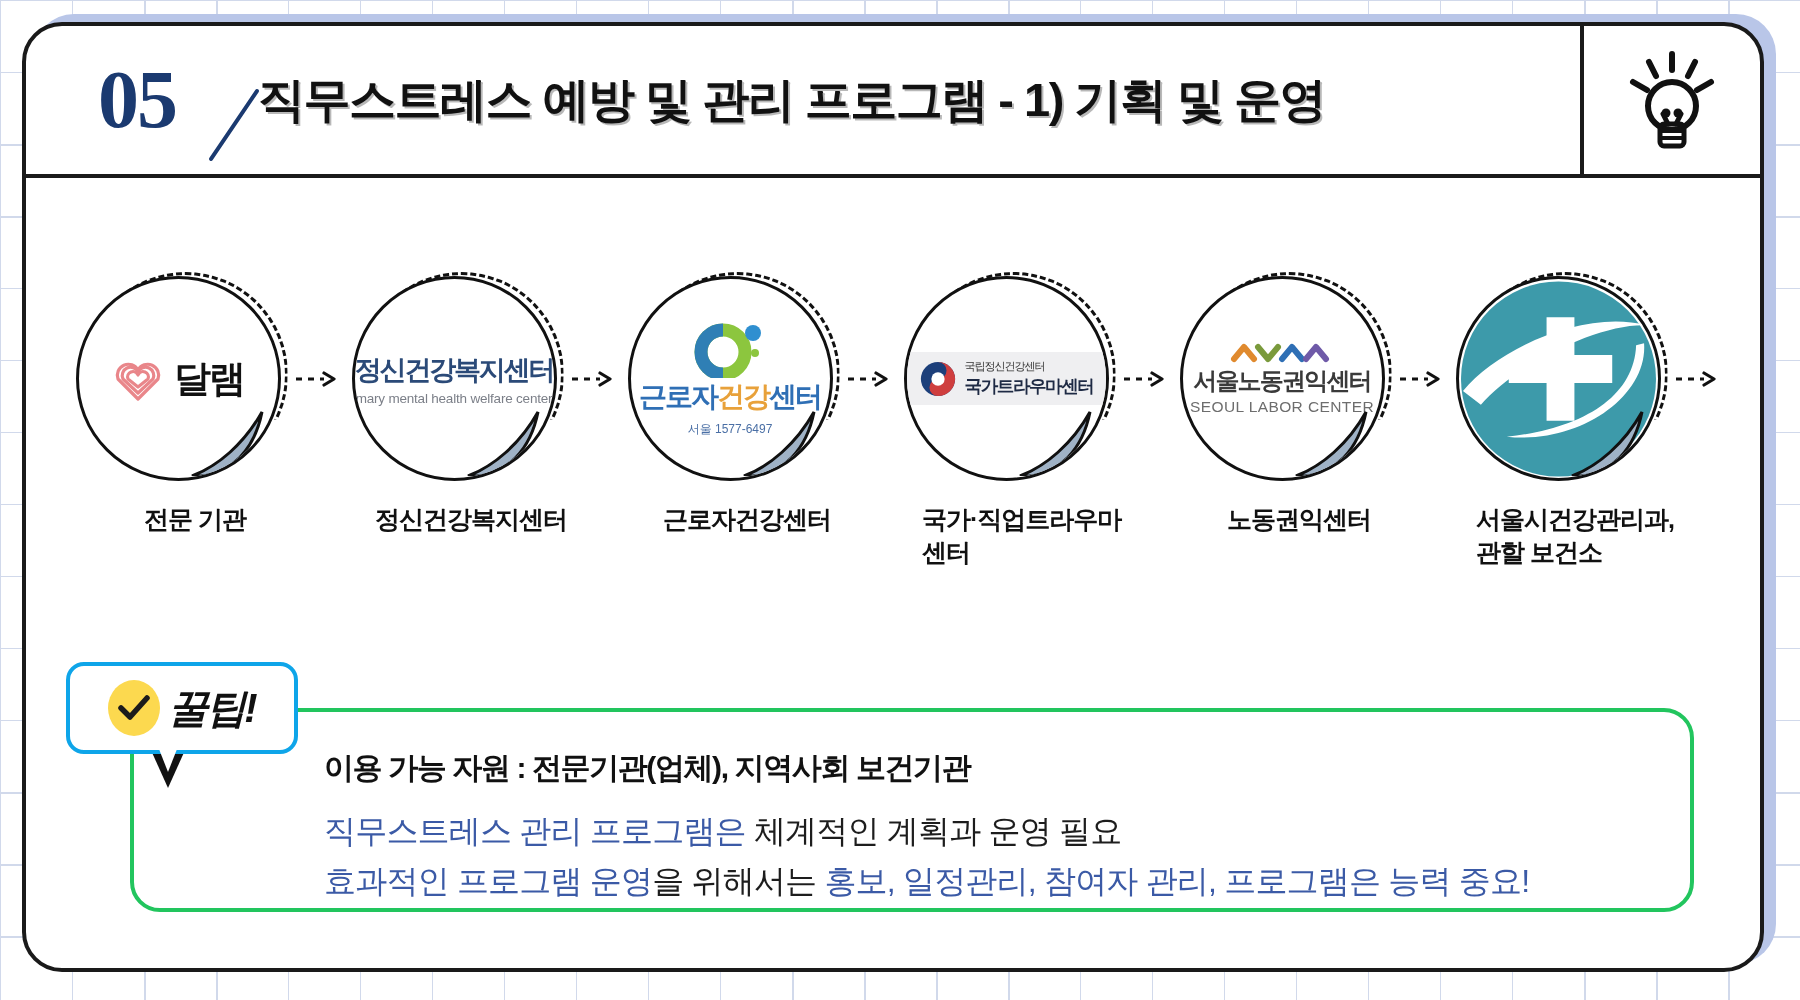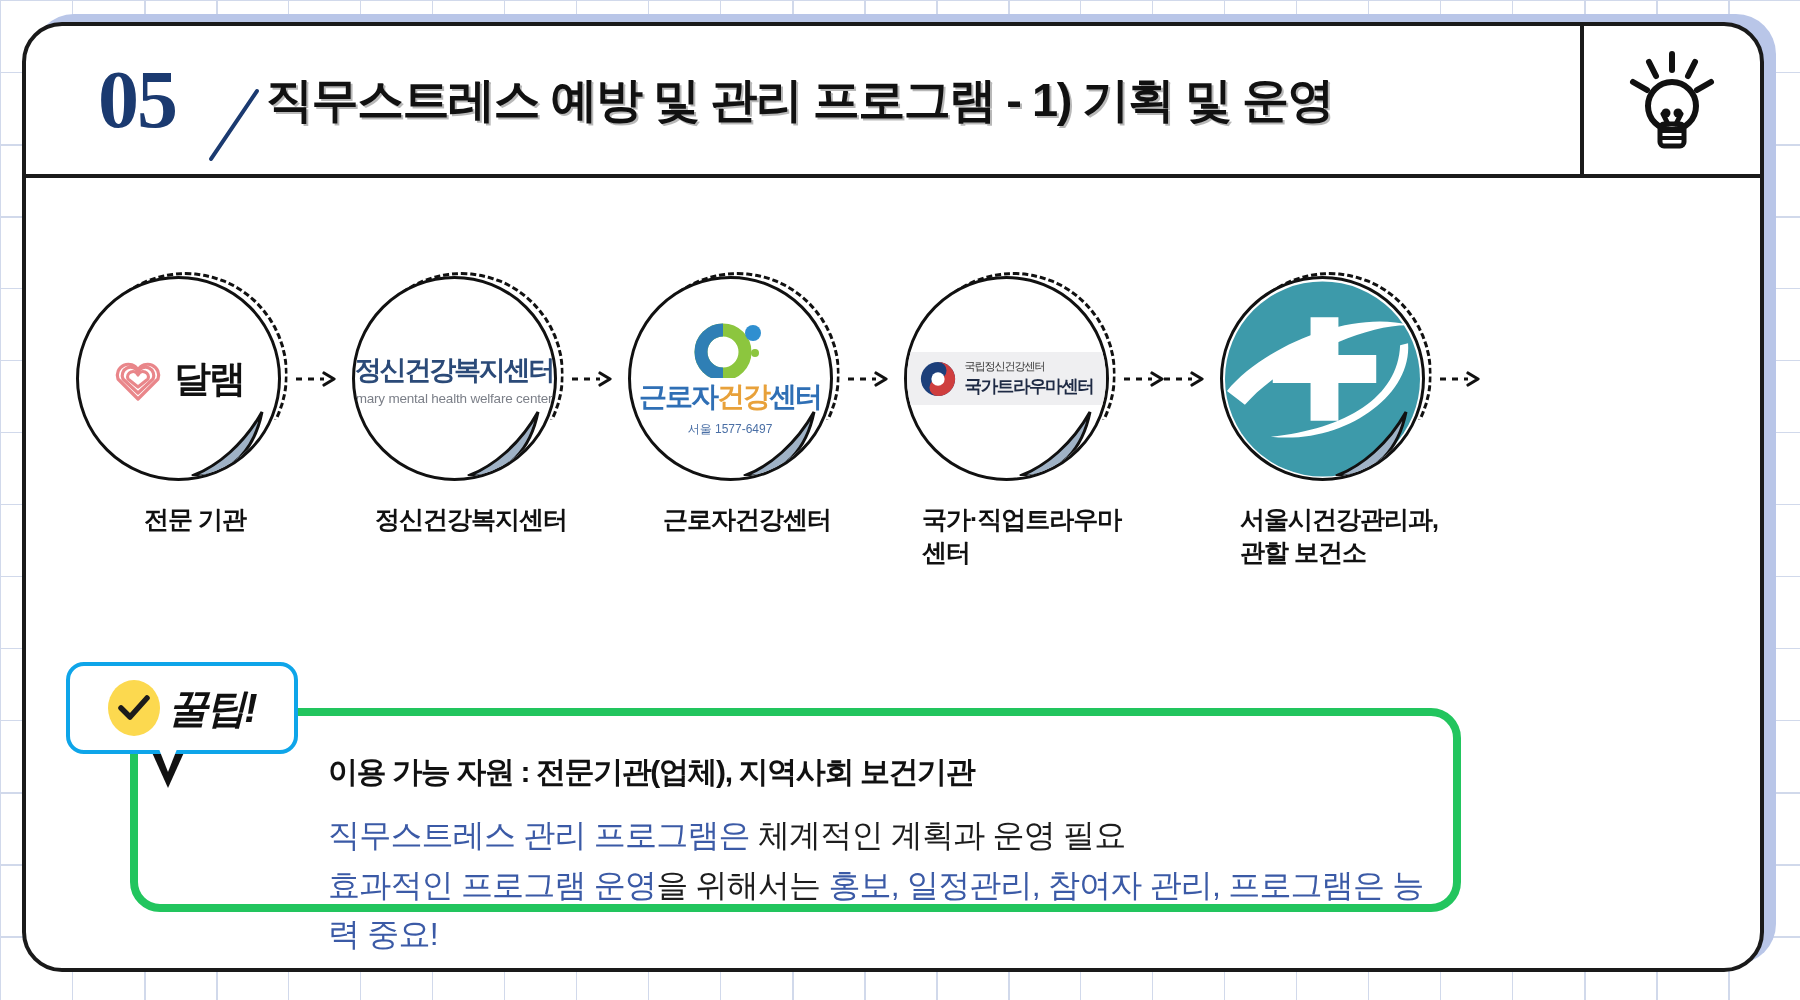--- a/index.html
+++ b/index.html
@@ -44,21 +44,20 @@
 
   
   .header {
     position: absolute;
     left: 0; top: 0;
     width: 100%;
     height: 152px;
     border-bottom: 4px solid #1a1a1a;
     display: flex;
     align-items: center;
-    gap: 8px;
   }
   .num-wrap {
     position: relative;
     margin-left: 72px;
     width: 132px; height: 100px;
     flex: none;
   }
   .num {
     font-family: "Liberation Serif", "DejaVu Serif", serif;
     font-weight: 700;
@@ -221,22 +220,22 @@
     left: 131px; top: 82px;
     width: 0; height: 0;
     border-left: 11px solid transparent;
     border-right: 11px solid transparent;
     border-top: 28px solid #fff;
     z-index: 5;
   }
   .tip-panel {
     position: absolute;
     left: 104px; top: 46px;
-    width: 1331px; height: 204px;
-    border: 8px solid #22c55e;
+    width: 1564px; height: 204px;
+    border: 4px solid #22c55e;
     border-radius: 30px;
     background: #fff;
     z-index: 2;
     padding: 36px 0 0 190px;
   }
   .tip-heading {
     font-size: 30px; font-weight: 700; color: #111;
     letter-spacing: -1.4px; margin-bottom: 18px;
   }
   .tip-line {
@@ -389,20 +388,41 @@
         <div class="node-label">국가·직업트라우마센터</div>
       </div>
 
       <div class="connector">
         <svg width="40" height="16" viewBox="0 0 40 16">
           <line x1="0" y1="8" x2="28" y2="8" stroke="#111" stroke-width="3.2" stroke-dasharray="6 6"></line>
           <path d="M28 2 L38 8 L28 14" fill="none" stroke="#111" stroke-width="3.2" stroke-linecap="round" stroke-linejoin="round"></path>
         </svg>
       </div>
 
+      <div class="node">
+        <div class="sticker-wrap">
+          <div class="sticker-dash"></div>
+          <div class="sticker">
+            <div class="logo">
+              <svg width="104" height="24" viewBox="0 0 104 24">
+                <path d="M4 18 L14 6 L24 18" fill="none" stroke="#e08a2e" stroke-width="6" stroke-linecap="round" stroke-linejoin="round"></path>
+                <path d="M28 6 L38 18 L48 6" fill="none" stroke="#7a9a3c" stroke-width="6" stroke-linecap="round" stroke-linejoin="round"></path>
+                <path d="M52 18 L62 6 L72 18" fill="none" stroke="#2f6fb5" stroke-width="6" stroke-linecap="round" stroke-linejoin="round"></path>
+                <path d="M76 18 L86 6 L96 18" fill="none" stroke="#6f5aa8" stroke-width="6" stroke-linecap="round" stroke-linejoin="round"></path>
+              </svg>
+              <div class="sl-ko">서울노동권익센터</div>
+              <div class="sl-en">SEOUL LABOR CENTER</div>
+            </div>
+            <svg class="peel" viewBox="0 0 86 86">
+              <path d="M8 86 C34 76 60 54 78 22 C70 62 46 82 20 86 Z" fill="#9fb2c6" stroke="#111" stroke-width="3"></path>
+            </svg>
+          </div>
+        </div>
+        <div class="node-label">노동권익센터</div>
+      </div>
 
       <div class="connector">
         <svg width="40" height="16" viewBox="0 0 40 16">
           <line x1="0" y1="8" x2="28" y2="8" stroke="#111" stroke-width="3.2" stroke-dasharray="6 6"></line>
           <path d="M28 2 L38 8 L28 14" fill="none" stroke="#111" stroke-width="3.2" stroke-linecap="round" stroke-linejoin="round"></path>
         </svg>
       </div>
 
       <div class="node">
         <div class="sticker-wrap">

